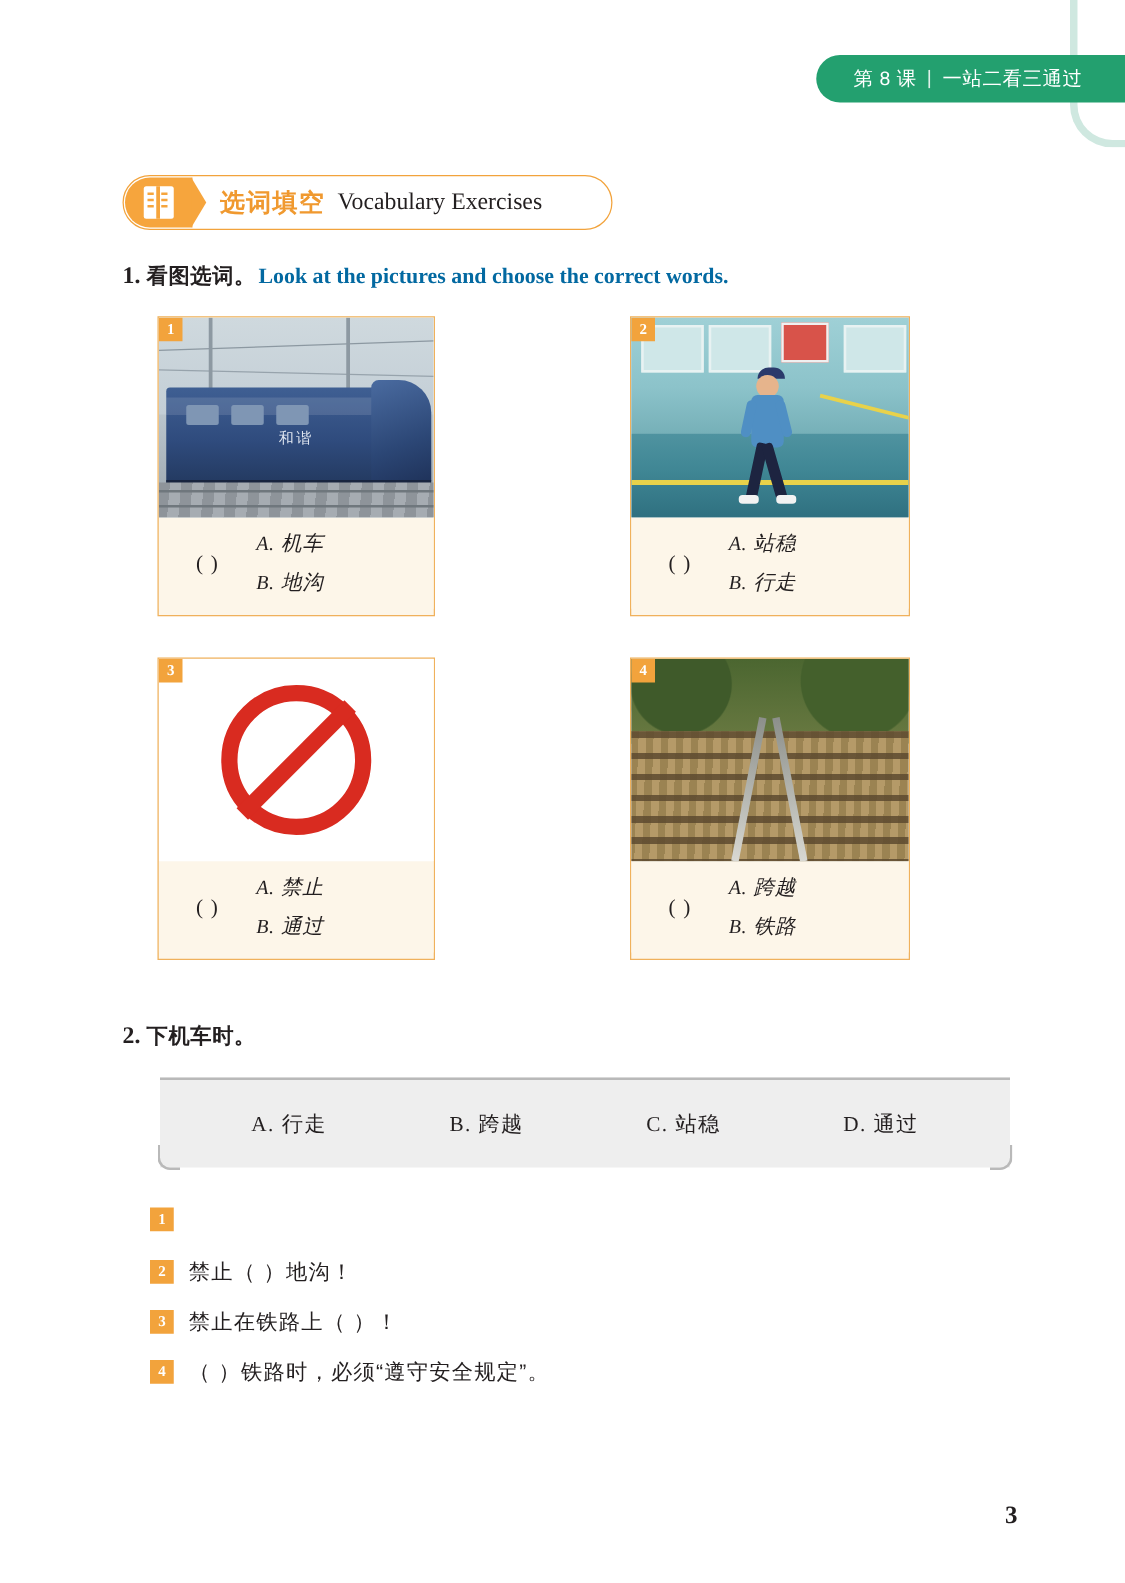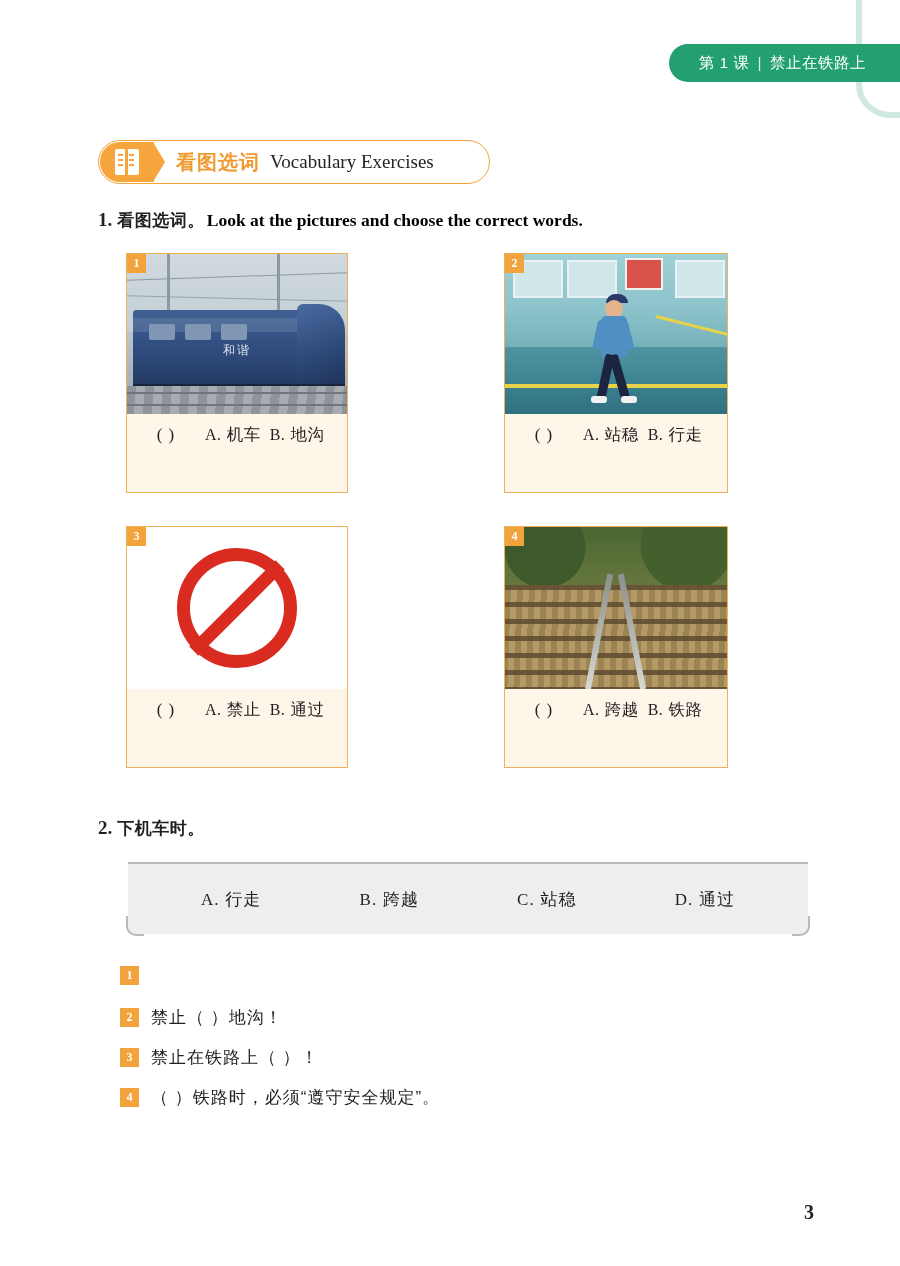--- a/index.html
+++ b/index.html
@@ -145,21 +145,21 @@
   .ex-cn {
     font-size: 17px;
     font-weight: bold;
     color: #231f20;
     letter-spacing: 0.5px;
   }
   .ex-en {
     font-family: "Liberation Serif", serif;
     font-size: 17.5px;
     font-weight: bold;
-    color: #000000;
+    color: #0369a1;
     margin-left: 2px;
   }
 
   
   .card {
     position: absolute;
     border: 1.4px solid #f0b15c;
     background: #fdf6e9;
     box-sizing: border-box;
     overflow: hidden;
@@ -196,21 +196,23 @@
     font-family: "Liberation Serif", serif;
     font-size: 17px;
     color: #231f20;
     width: 78px;
     text-align: center;
     letter-spacing: 1px;
     white-space: nowrap;
   }
   .opts {
     display: flex;
+    flex-direction: column;
     gap: 9px;
+    font-style: italic;
   }
   .opt {
     font-size: 16.5px;
     color: #231f20;
     letter-spacing: 0.5px;
     white-space: nowrap;
   }
   .opt .lbl {
     font-family: "Liberation Serif", serif;
     font-size: 16px;
@@ -526,30 +528,30 @@
     font-weight: bold;
     color: #231f20;
   }
 </style>
 </head>
 <body>
 
 <div class="corner-arc"></div>
 
 <div class="header-tab">
-  <span>第 1 课</span>
+  <span>第 8 课</span>
   <span class="sep">|</span>
-  <span>禁止在铁路上</span>
+  <span>一站二看三通过</span>
 </div>
 
 <div class="section-banner">
   <div class="banner-icon-wrap">
     <div class="book-icon"></div>
   </div>
-  <div class="banner-cn">看图选词</div>
+  <div class="banner-cn">选词填空</div>
   <div class="banner-en">Vocabulary Exercises</div>
 </div>
 
 <div class="ex-heading" style="left:98px; top:209px;">
   <span class="ex-num">1.</span>
   <span class="ex-cn">看图选词。</span>
   <span class="ex-en">Look at the pictures and choose the correct words.</span>
 </div>
 
 <div class="card" style="left:126px; top:253px; width:222px; height:240px;">

